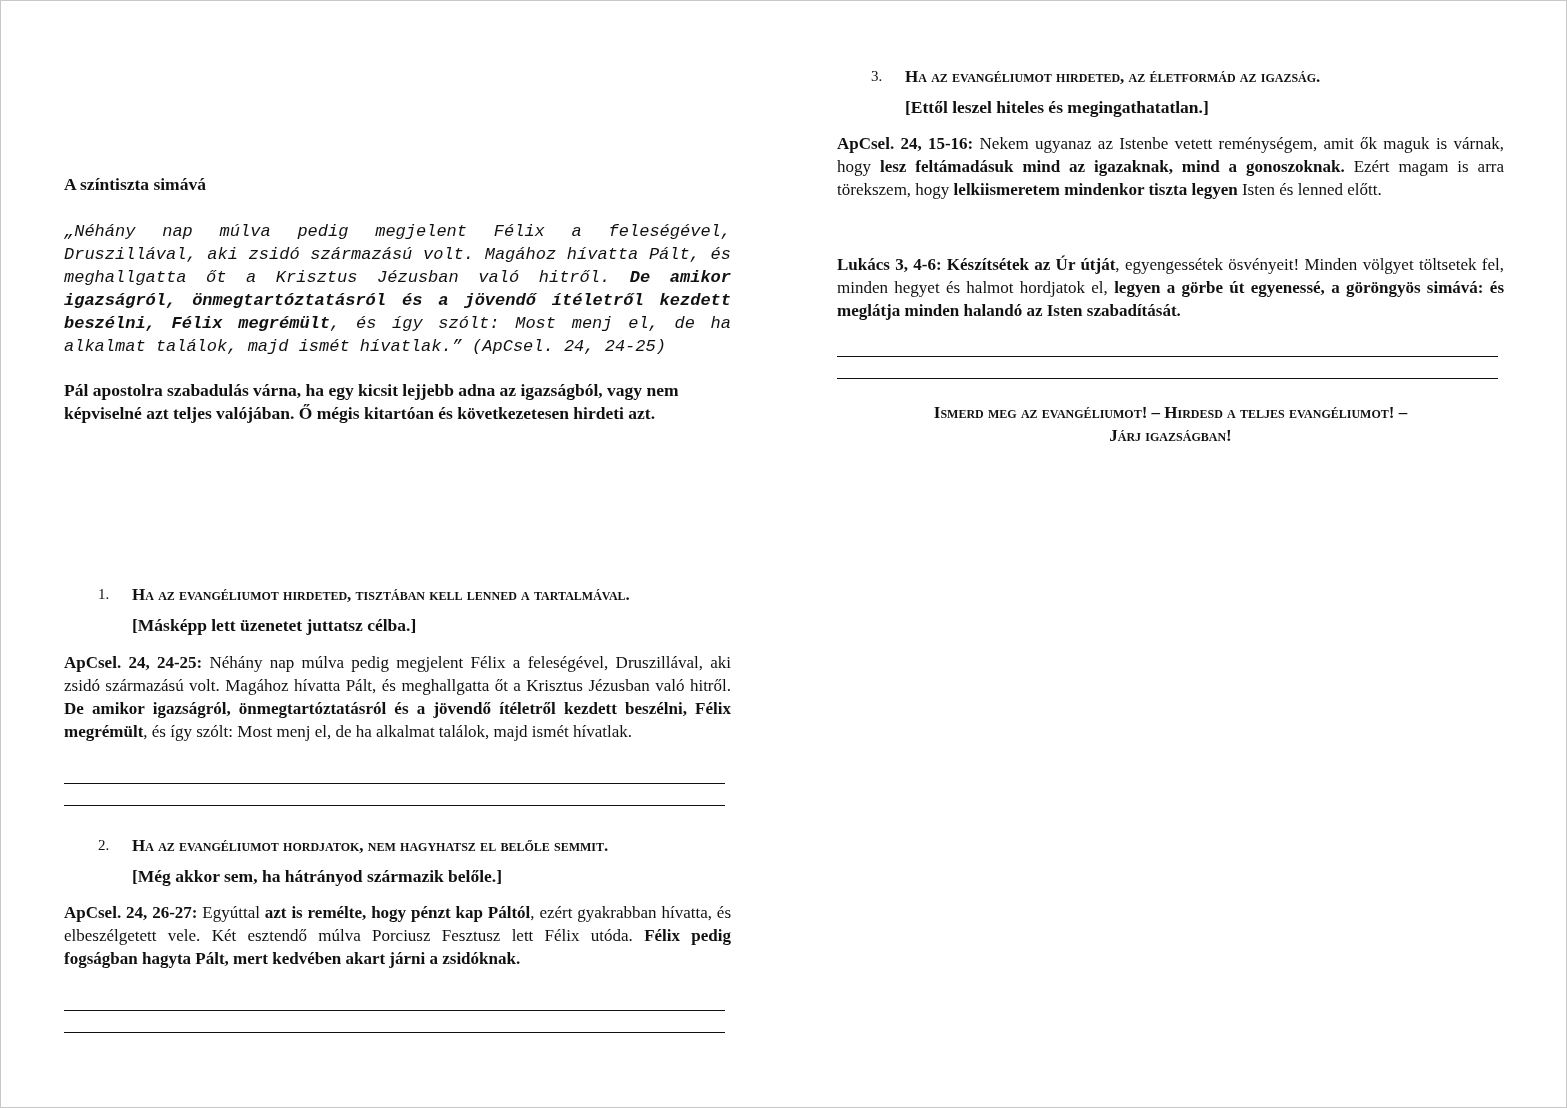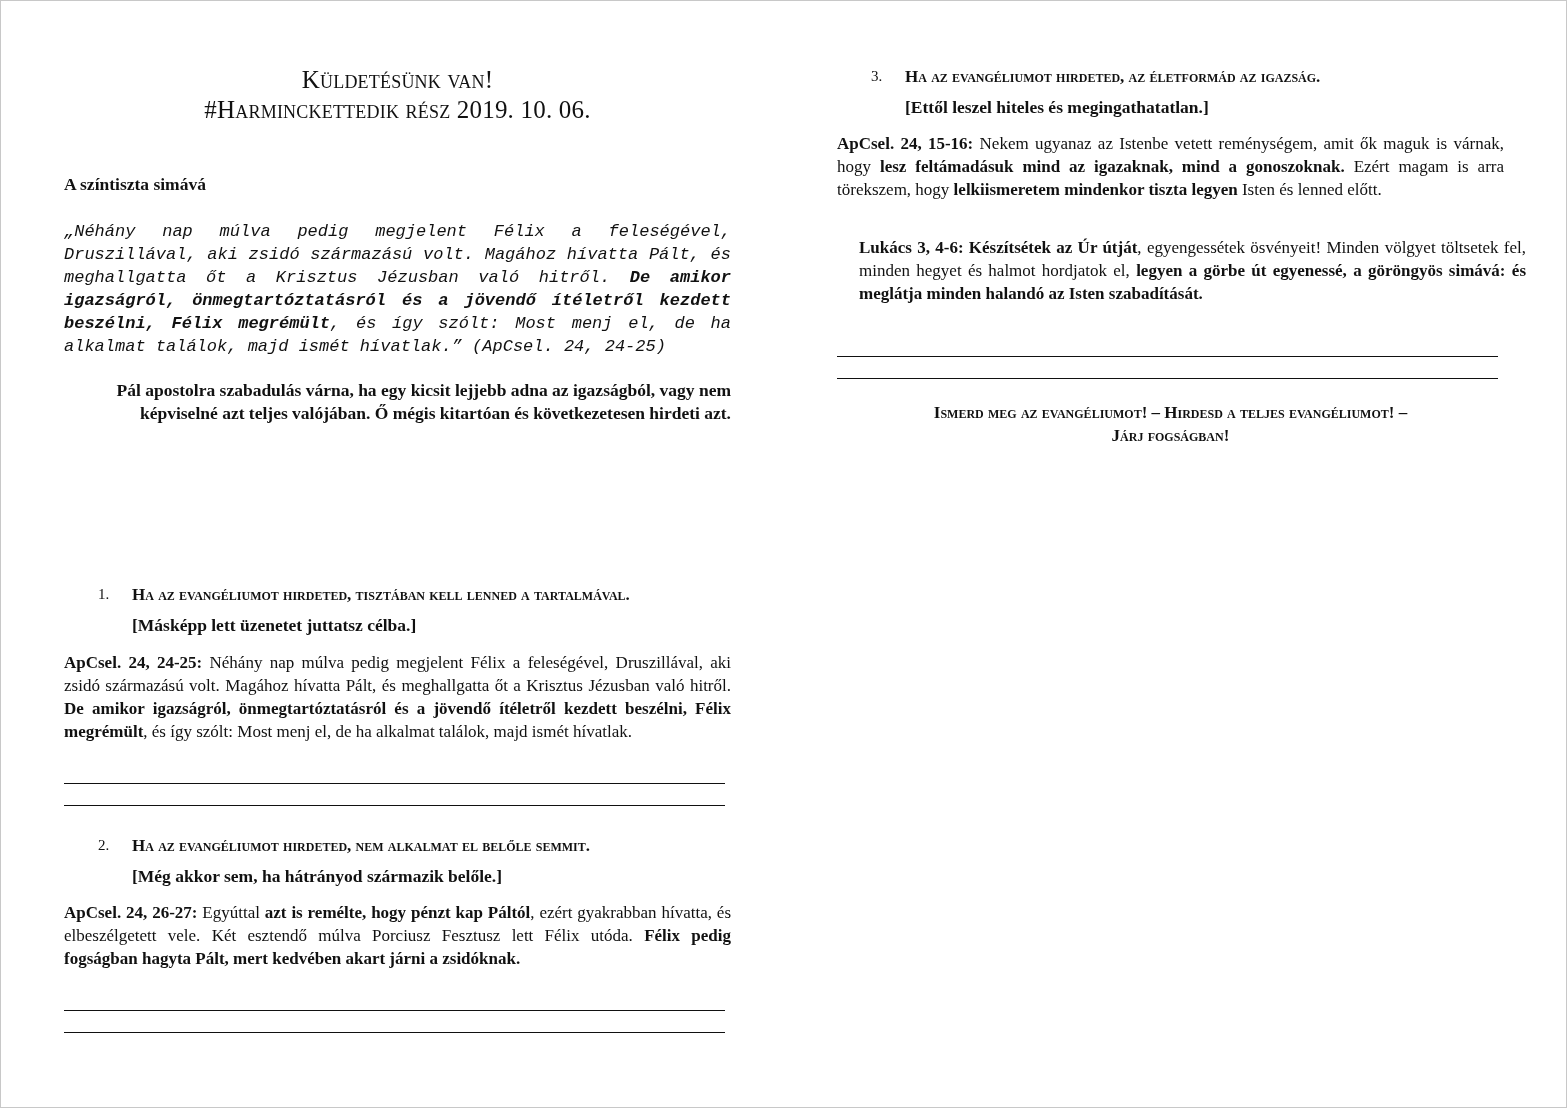--- a/index.html
+++ b/index.html
@@ -22,21 +22,21 @@
     .title div { white-space: nowrap; }
     .subhead { left: 63px; top: 173px; font-size: 17.5px; font-weight: bold; }
     .quote {
       left: 63px; width: 667px; top: 219px;
       font-size: 17px; line-height: 23px; font-style: italic;
       text-align: justify;
       font-family: Liberation Mono, monospace;
     }
     .center-bold {
       left: 63px; width: 667px;
-      font-size: 17.5px; line-height: 23px; font-weight: bold; text-align: right;
+      font-size: 17.5px; line-height: 23px; font-weight: bold; text-align: left;
     }
     .list-item {
       font-size: 17px; line-height: 23px;
     }
     .list-item .num { position: absolute; left: 0; top: 0; font-size: 15px; }
     .list-item .head {
       position: absolute; left: 34px; top: 0; white-space: nowrap;
       font-weight: bold; font-variant: small-caps; font-size: 17px;
     }
     .list-item .sub {
@@ -52,57 +52,53 @@
       left: 836px; width: 667px; top: 400px;
       text-align: center; font-size: 17px; line-height: 23px;
       font-weight: bold; font-variant: small-caps;
     }
   </style>
 </head>
 <body>
 
 <div class="page">
 
-  <div class="abs title">
-    <div>Küldetésünk van!</div>
-    <div>#Harminckettedik rész 2019. 10. 06.</div>
-  </div>
 
   <div class="abs subhead">A színtiszta simává</div>
 
   <div class="abs quote"><span>„Néhány nap múlva pedig megjelent Félix a feleségével, Druszillával, aki zsidó származású volt. Magához hívatta Pált, és meghallgatta őt a Krisztus Jézusban való hitről. </span><b>De amikor igazságról, önmegtartóztatásról és a jövendő ítéletről kezdett beszélni, Félix megrémült</b><span>, és így szólt: Most menj el, de ha alkalmat találok, majd ismét hívatlak.”</span><span> (ApCsel. 24, 24-25)</span></div>
 
   <div class="abs center-bold" style="top:378px;">Pál apostolra szabadulás várna, ha egy kicsit lejjebb adna az igazságból, vagy nem képviselné azt teljes valójában. Ő mégis kitartóan és következetesen hirdeti azt.</div>
 
   <div class="abs list-item" style="left:97px; top:582px; width:640px; height:46px;">
     <span class="num">1.</span>
     <span class="head">Ha az evangéliumot hirdeted, tisztában kell lenned a tartalmával.</span>
     <span class="sub">[Másképp lett üzenetet juttatsz célba.]</span>
   </div>
   <div class="abs para" style="left:63px; top:650px; width:667px;"><b>ApCsel. 24, 24-25:</b><span> Néhány nap múlva pedig megjelent Félix a feleségével, Druszillával, aki zsidó származású volt. Magához hívatta Pált, és meghallgatta őt a Krisztus Jézusban való hitről. </span><b>De amikor igazságról, önmegtartóztatásról és a jövendő ítéletről kezdett beszélni, Félix megrémült</b><span>, és így szólt: Most menj el, de ha alkalmat találok, majd ismét hívatlak.</span></div>
   <div class="abs rule" style="left:63px; width:661px; top:782px;"></div>
   <div class="abs rule" style="left:63px; width:661px; top:804px;"></div>
 
   <div class="abs list-item" style="left:97px; top:833px; width:640px; height:46px;">
     <span class="num">2.</span>
-    <span class="head">Ha az evangéliumot hirdeted, nem alkalmat el belőle semmit.</span>
+    <span class="head">Ha az evangéliumot hordjatok, nem hagyhatsz el belőle semmit.</span>
     <span class="sub">[Még akkor sem, ha hátrányod származik belőle.]</span>
   </div>
   <div class="abs para" style="left:63px; top:900px; width:667px;"><b>ApCsel. 24, 26-27:</b><span> Egyúttal </span><b>azt is remélte, hogy pénzt kap Páltól</b><span>, ezért gyakrabban hívatta, és elbeszélgetett vele. Két esztendő múlva Porciusz Fesztusz lett Félix utóda. </span><b>Félix pedig fogságban hagyta Pált, mert kedvében akart járni a zsidóknak.</b></div>
   <div class="abs rule" style="left:63px; width:661px; top:1009px;"></div>
   <div class="abs rule" style="left:63px; width:661px; top:1031px;"></div>
 
   <div class="abs list-item" style="left:870px; top:64px; width:640px; height:46px;">
     <span class="num">3.</span>
     <span class="head">Ha az evangéliumot hirdeted, az életformád az igazság.</span>
     <span class="sub">[Ettől leszel hiteles és megingathatatlan.]</span>
   </div>
   <div class="abs para" style="left:836px; top:131px; width:667px;"><b>ApCsel. 24, 15-16:</b><span> Nekem ugyanaz az Istenbe vetett reménységem, amit ők maguk is várnak, hogy </span><b>lesz feltámadásuk mind az igazaknak, mind a gonoszoknak.</b><span> Ezért magam is arra törekszem, hogy </span><b>lelkiismeretem mindenkor tiszta legyen</b><span> Isten és lenned előtt.</span></div>
-  <div class="abs para" style="left:836px; top:235px; width:667px;margin-left:22px;"><b>Lukács 3, 4-6: Készítsétek az Úr útját</b><span>, egyengessétek ösvényeit! Minden völgyet töltsetek fel, minden hegyet és halmot hordjatok el, </span><b>legyen a görbe út egyenessé, a göröngyös simává: és meglátja minden halandó az Isten szabadítását.</b></div>
+  <div class="abs para" style="left:836px; top:252px; width:667px;"><b>Lukács 3, 4-6: Készítsétek az Úr útját</b><span>, egyengessétek ösvényeit! Minden völgyet töltsetek fel, minden hegyet és halmot hordjatok el, </span><b>legyen a görbe út egyenessé, a göröngyös simává: és meglátja minden halandó az Isten szabadítását.</b></div>
   <div class="abs rule" style="left:836px; width:661px; top:355px;"></div>
   <div class="abs rule" style="left:836px; width:661px; top:377px;"></div>
 
   <div class="abs motto">
     <div>Ismerd meg az evangéliumot! – Hirdesd a teljes evangéliumot! –</div>
-    <div>Járj fogságban!</div>
+    <div>Járj igazságban!</div>
   </div>
 
 </div>
 
 </body></html>

